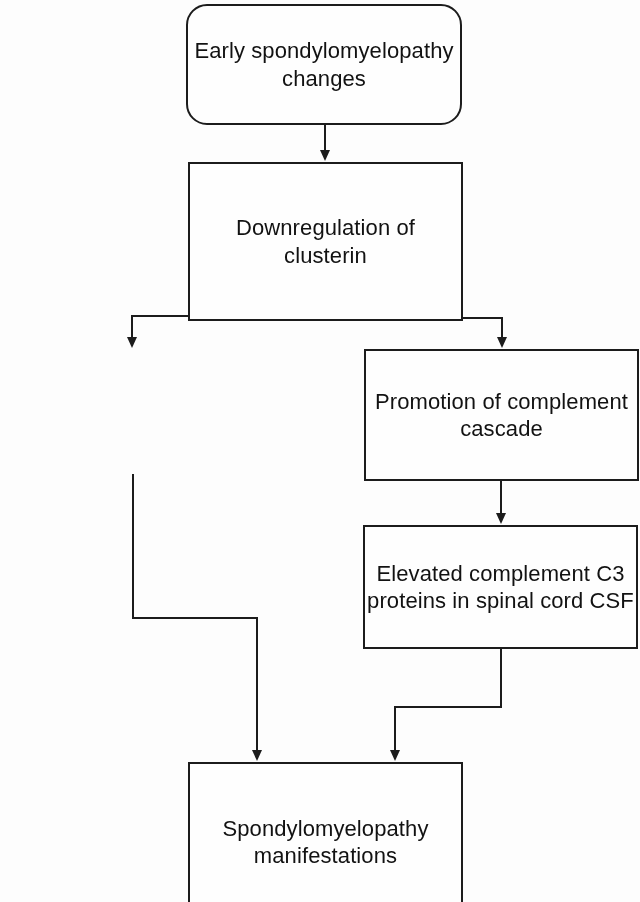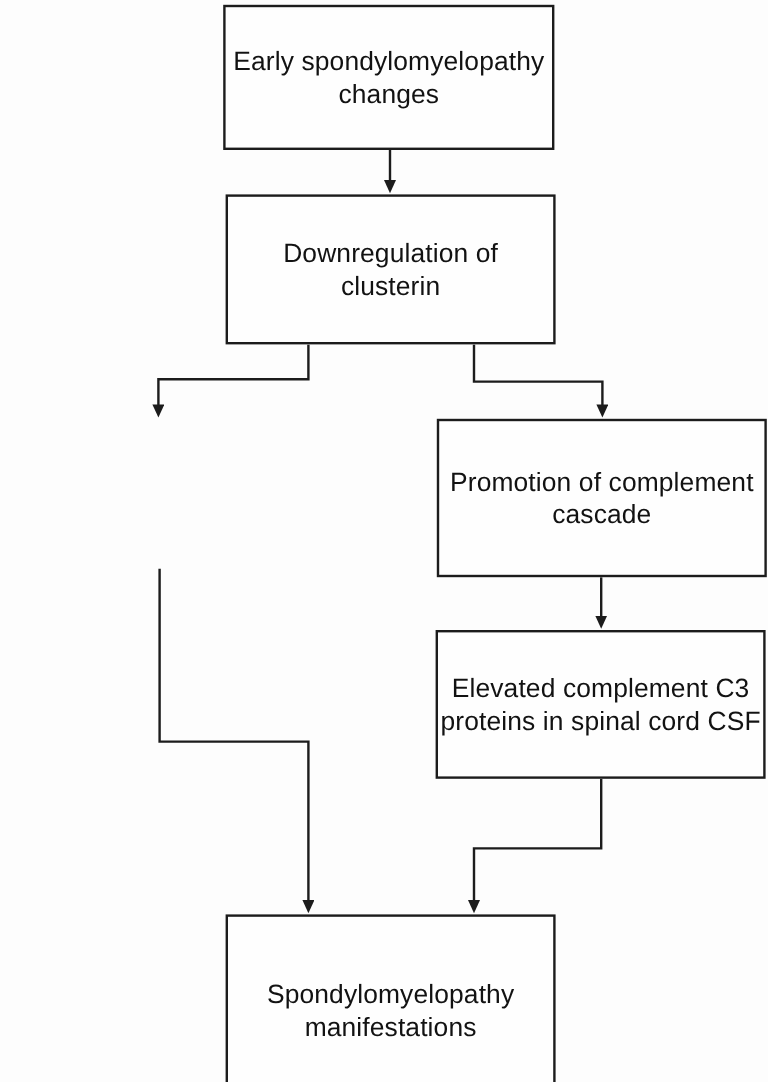--- a/index.html
+++ b/index.html
@@ -62,26 +62,26 @@
       </marker>
     </defs>
     <polyline points="325,125 325,151" marker-end="url(#arrow)"></polyline>
     <polyline points="257,287 257,316 132,316 132,338" marker-end="url(#arrow)"></polyline>
     <polyline points="395,287 395,318 502,318 502,338" marker-end="url(#arrow)"></polyline>
     <polyline points="501,481 501,514" marker-end="url(#arrow)"></polyline>
     <polyline points="133,474 133,618 257,618 257,751" marker-end="url(#arrow)"></polyline>
     <polyline points="501,649 501,707 395,707 395,751" marker-end="url(#arrow)"></polyline>
   </svg>
 
-  <div class="node" style="left:186px; top:4px; width:276px; height:121px;">
+  <div class="node" style="left:186px; top:4px; width:276px; height:121px;border-radius:21px;">
     <span class="label">Early spondylomyelopathy
 changes</span>
   </div>
 
-  <div class="node" style="left:188px; top:162px; width:275px; height:125px;">
+  <div class="node" style="left:188px; top:162px; width:275px; height:159px;">
     <span class="label">Downregulation of clusterin</span>
   </div>
 
 
   <div class="node" style="left:364px; top:349px; width:275px; height:132px;">
     <span class="label">Promotion of complement
 cascade</span>
   </div>
 
   <div class="node" style="left:363px; top:525px; width:275px; height:124px;">

